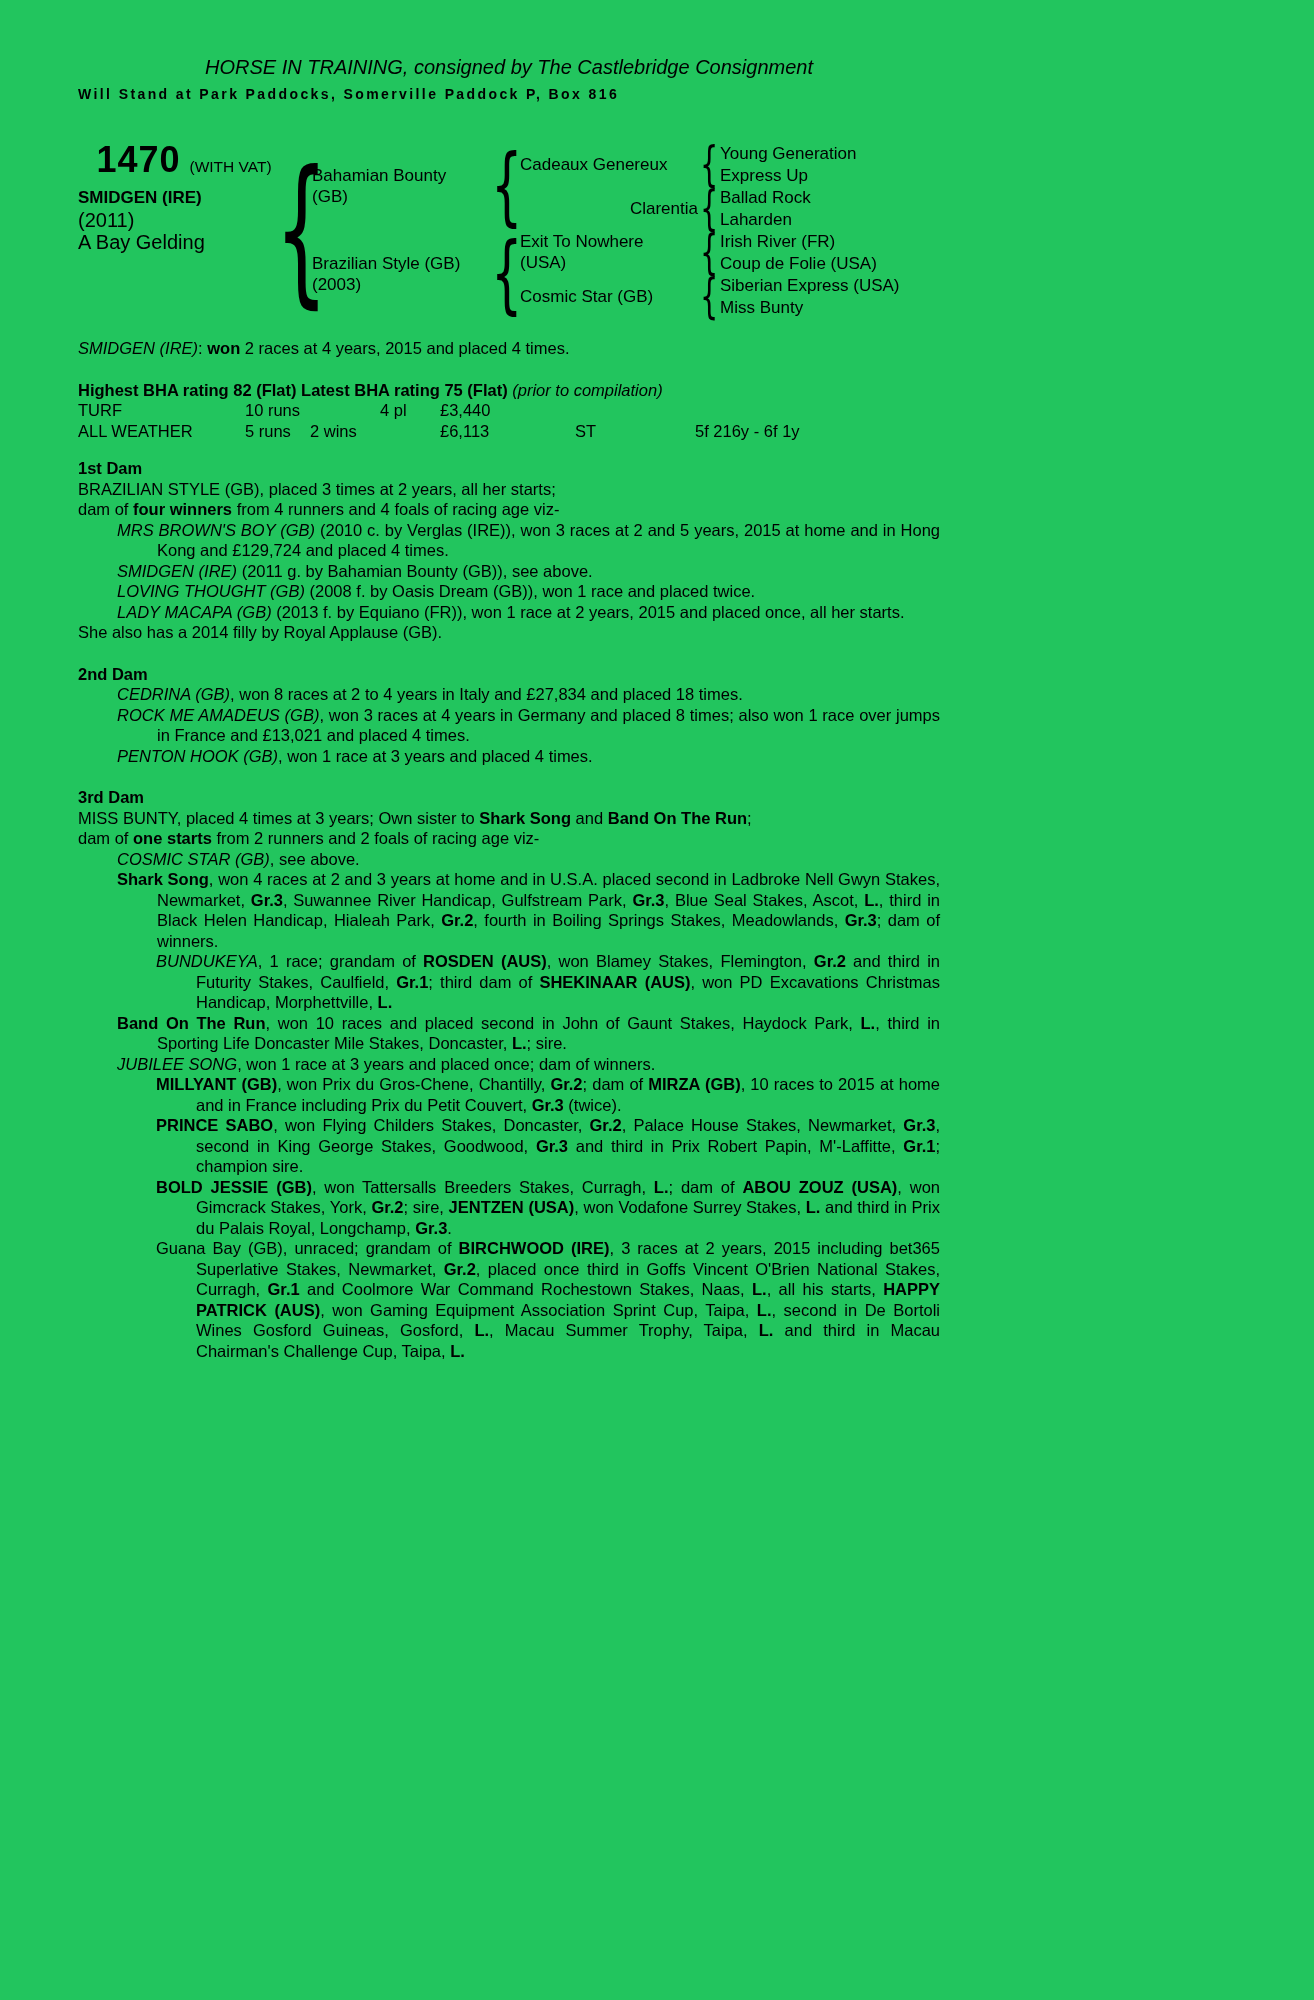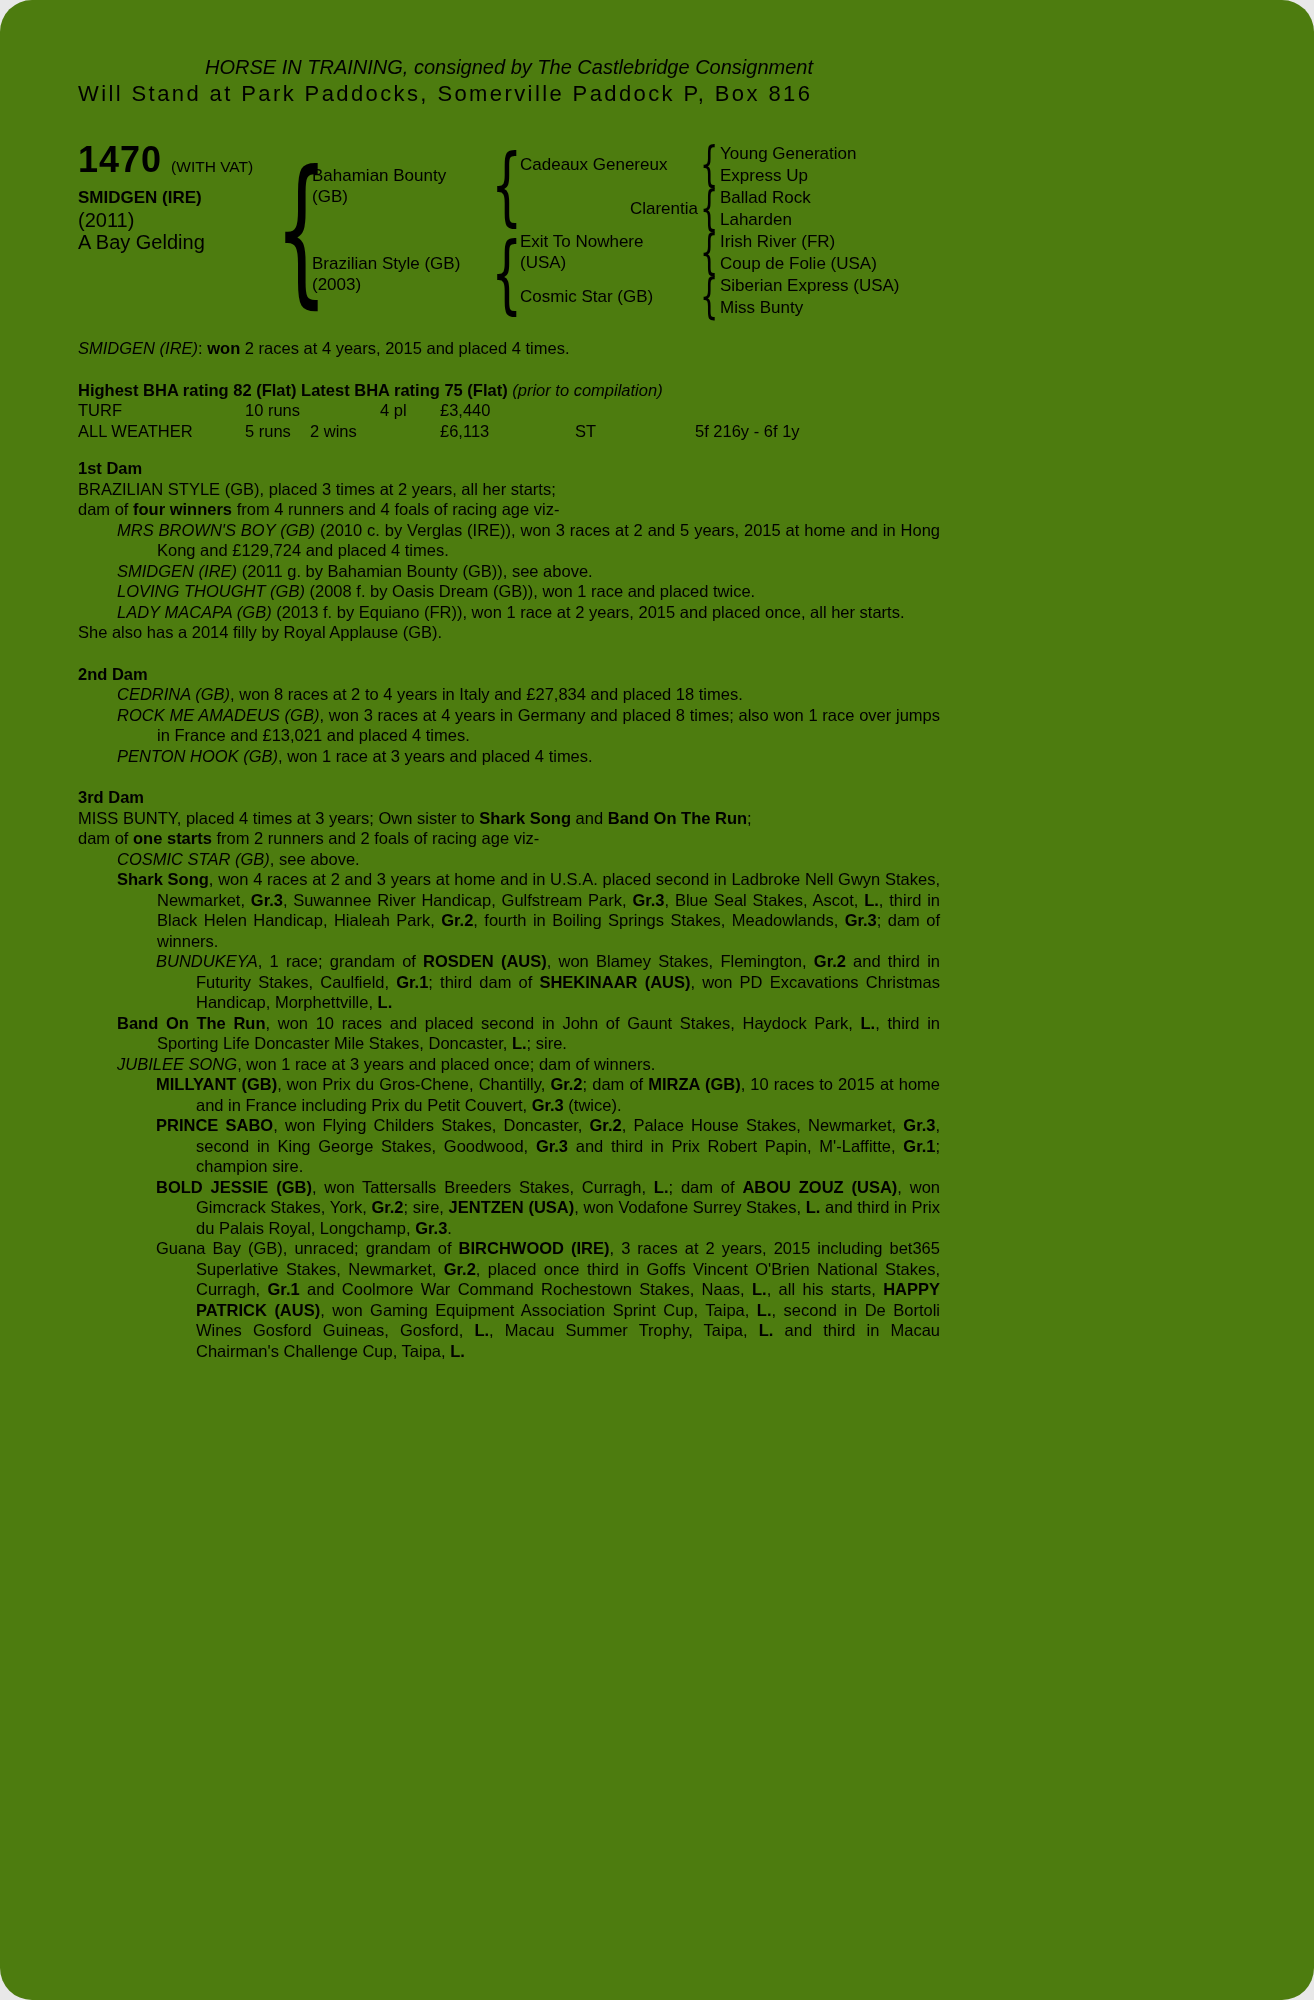--- a/index.html
+++ b/index.html
@@ -1,29 +1,29 @@
 <!DOCTYPE html>
 <html><head>
 <meta charset="utf-8">
 <style>
   html,body { margin:0; padding:0; background:#e8e8e8; }
   .page {
-    width:1314px; height:2000px; background:#4d7c0f; color:#000;
+    width:1314px; height:2000px; background:#22c55e; color:#000;
     font-family:"Liberation Sans","DejaVu Sans",sans-serif;
     font-size:16.5px; line-height:20.5px;
-    position:relative; overflow:hidden; margin:0 auto;border-radius:32px;
+    position:relative; overflow:hidden; margin:0 auto;
   }
   .content { width:862px; padding:56px 0 0 78px; }
 
   .hdr1,.hdr2 { text-align:center; font-style:italic; font-size:20px; line-height:23px; }
-  .hdr3 { font-weight:normal; font-size:22px; letter-spacing:2.4px; line-height:24px; margin-top:3px; }
+  .hdr3 { font-weight:bold; font-size:14px; letter-spacing:2.4px; line-height:24px; margin-top:3px; }
 
   .lot-row { display:flex; flex-wrap:nowrap; margin-top:36px; min-height:178px; }
   .lot-info { width:212px; flex:0 0 212px; }
-  .lot-number-row { display:flex; align-items:baseline; gap:9px; }
+  .lot-number-row { display:flex; align-items:baseline; gap:9px;justify-content:center; }
   .lot-number { font-size:36px; font-weight:bold; letter-spacing:1px; line-height:36px; }
   .lot-vat { font-size:15.5px; }
   .lot-name { font-weight:bold; font-size:17px; margin-top:9px; line-height:22px; }
   .lot-year,.lot-sex { font-size:20px; line-height:22px; }
 
   .pedigree {
     display:grid;
     grid-template-columns:22px 182px 26px 178px 22px auto;
     grid-auto-rows:22px;
     align-items:center;

